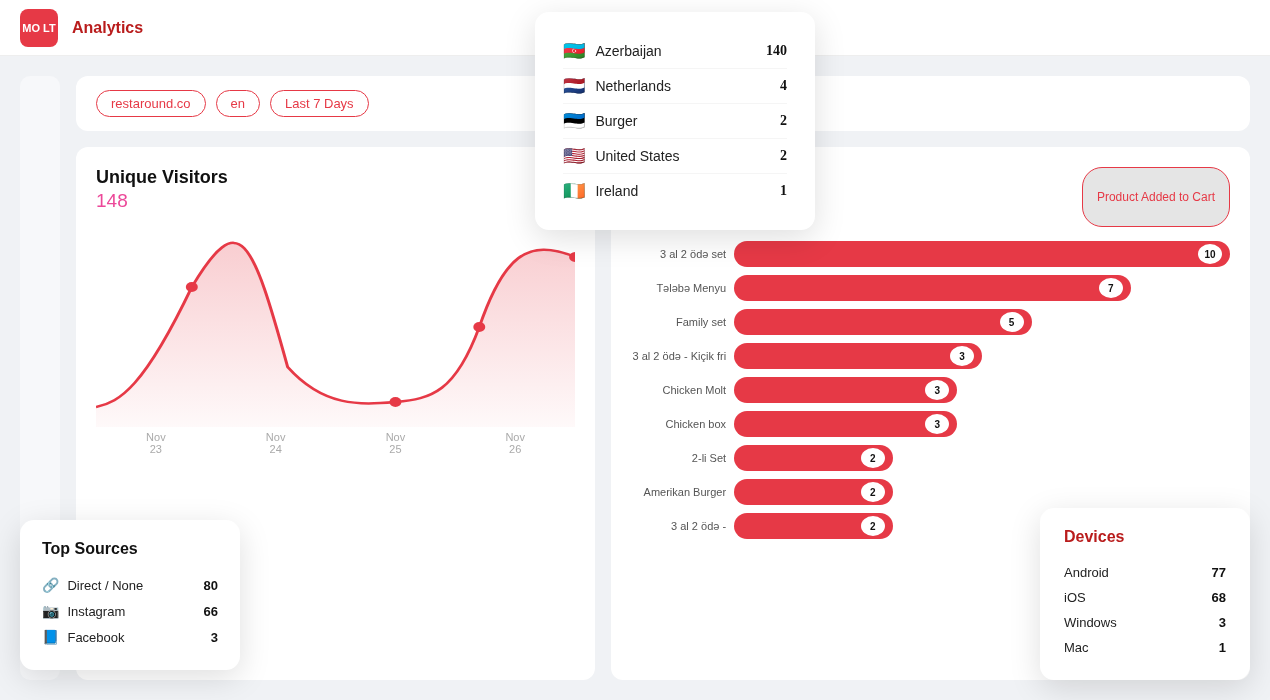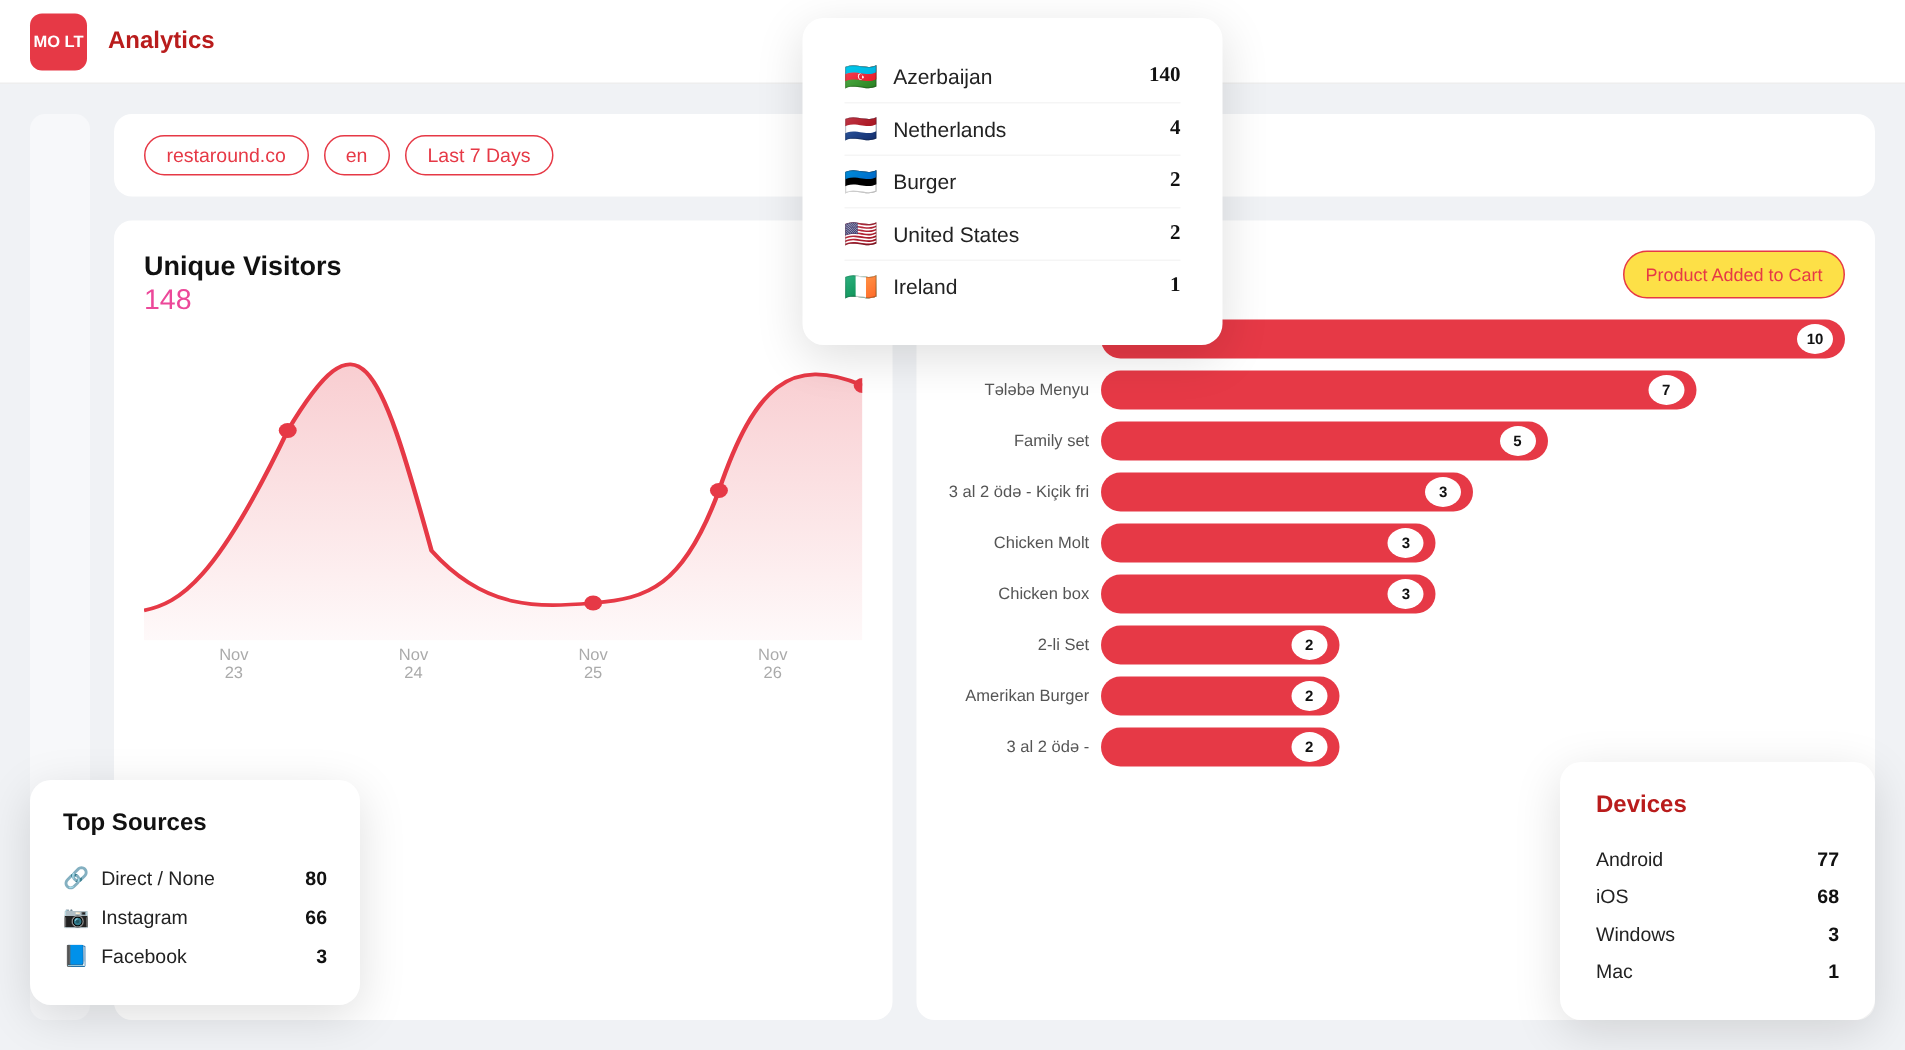--- a/index.html
+++ b/index.html
@@ -32,21 +32,21 @@
     .card-subtitle { font-size: 19px; color: #ec4899; margin-bottom: 15px; }
 
     
     .chart-area { width: 100%; height: 200px; position: relative; overflow: hidden; }
     .chart-area svg { width: 100%; height: 100%; }
 
     
     .events-card { background: #fff; border-radius: 12px; padding: 20px; flex: 1.5; overflow: hidden; }
     .events-header { display: flex; align-items: center; justify-content: space-between; margin-bottom: 14px; }
     .events-title { font-size: 16px; font-weight: 700; color: #111; }
-    .event-btn { border: 1.5px solid #e63946; border-radius: 20px; padding: 8px 14px; font-size: 12px; color: #e63946; background: #fde047; cursor: pointer; }
+    .event-btn { border: 1.5px solid #e63946; border-radius: 20px; padding: 22px 14px; font-size: 12px; color: #e63946; background: #e5e5e5; cursor: pointer; }
 
     .event-row { display: flex; align-items: center; margin-bottom: 8px; gap: 8px; }
     .event-label { font-size: 11px; color: #555; text-align: right; width: 95px; flex-shrink: 0; }
     .event-bar-wrap { flex: 1; height: 26px; position: relative; }
     .event-bar { height: 100%; border-radius: 13px; background: #e63946; display: flex; align-items: center; justify-content: flex-end; padding-right: 8px; }
     .event-bar-num { background: #fff; border-radius: 50%; width: 24px; height: 20px; display: flex; align-items: center; justify-content: center; font-size: 10px; font-weight: 700; color: #111; }
 
     
     .countries-panel { position: absolute; top: 12px; left: 50%; transform: translateX(-100px); background: #fff; border-radius: 14px; padding: 22px 28px; width: 280px; box-shadow: 0 8px 32px rgba(0,0,0,0.13); z-index: 100; }
     .countries-title { font-size: 18px; font-weight: 700; color: #111; margin-bottom: 16px; }

